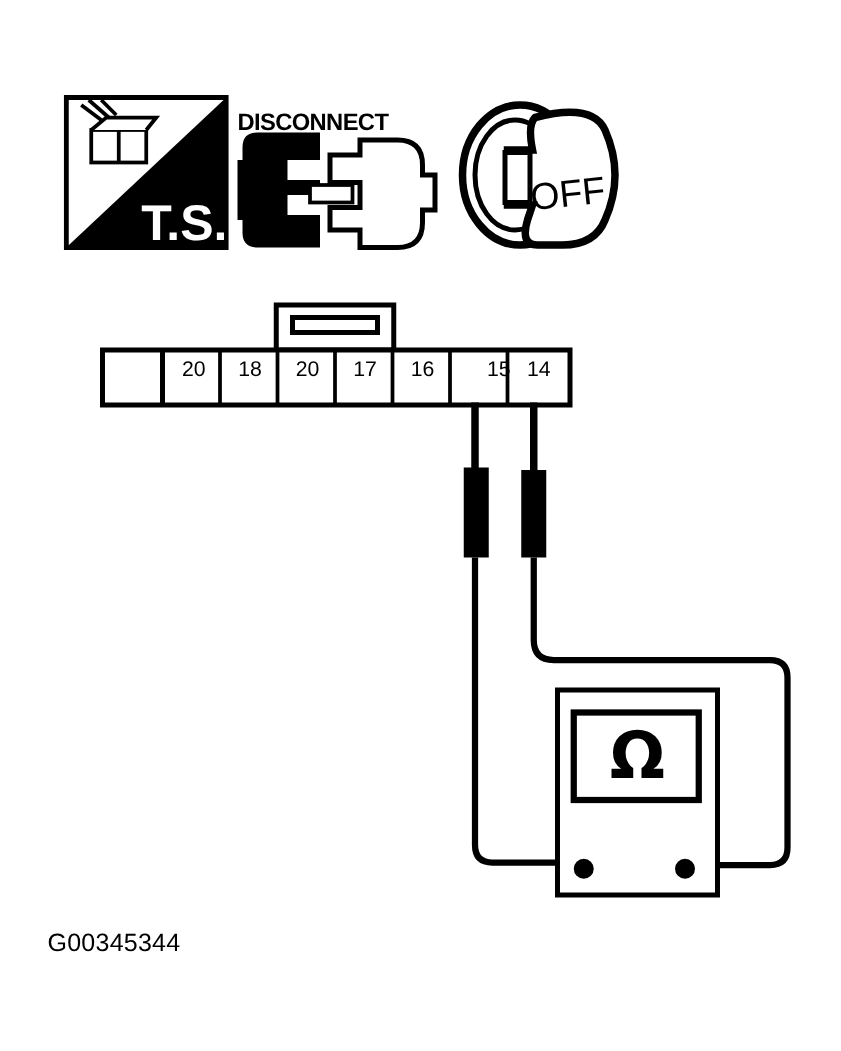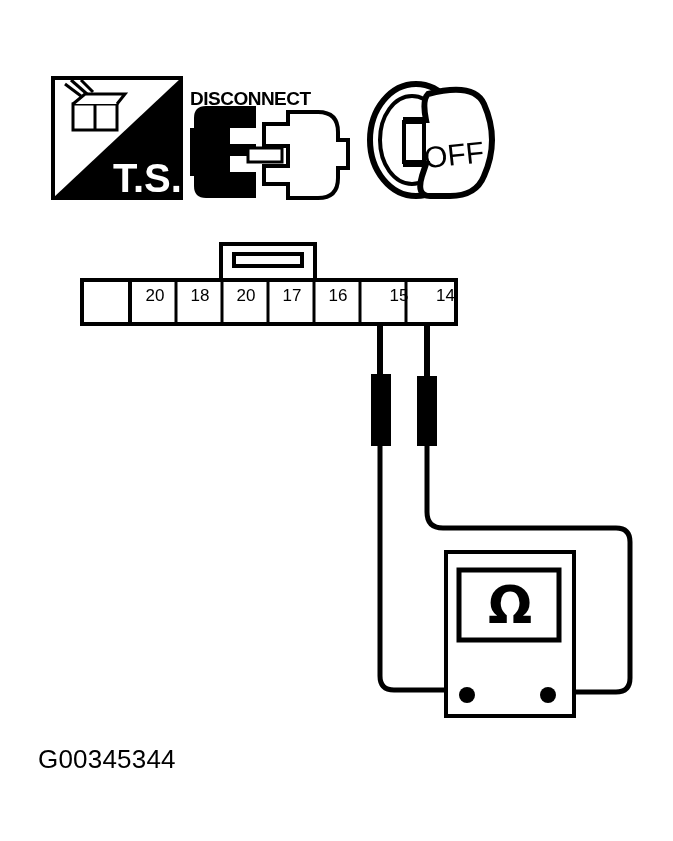--- a/index.html
+++ b/index.html
@@ -1,19 +1,19 @@
 <!DOCTYPE html>
 <html><head>
   <meta charset="utf-8">
   <style>
     html, body { margin: 0; padding: 0; background: #ffffff; }
     body { width: 673px; height: 841px; position: relative; overflow: hidden; font-family: "Liberation Sans", sans-serif; color: #000; }
     .abs { position: absolute; }
     svg { display: block; }
-    .caption { position: absolute; left: 38px; top: 744px; font-size: 26px; font-family: "Liberation Sans", sans-serif; letter-spacing: 0.2px; }
+    .caption { position: absolute; left: 38px; top: 744px; font-size: 20px; font-family: "Liberation Sans", sans-serif; letter-spacing: 0.2px; }
     .pin-label { font-family: "Liberation Sans", sans-serif; font-size: 17px; font-weight: normal; }
     .icon-text-bold { font-family: "Liberation Sans", sans-serif; font-weight: bold; }
   </style>
 </head>
 <body>
 
 <div class="abs" style="left:51px; top:76px; width:132px; height:119px;">
   <svg width="132" height="124" viewBox="0 0 132 124">
     <rect x="2" y="2" width="128" height="120" fill="#fff" stroke="#000" stroke-width="4"></rect>
     <polygon points="130,2 130,122 2,122" fill="#000"></polygon>
@@ -68,21 +68,21 @@
     <line x1="280" y1="40" x2="280" y2="84" stroke="#000" stroke-width="3"></line>
     <line x1="326" y1="40" x2="326" y2="84" stroke="#000" stroke-width="3"></line>
   </svg>
 
   <div class="pin-label abs" style="left:54px; top:46px; width:42px; text-align:center;">20</div>
   <div class="pin-label abs" style="left:98px; top:46px; width:44px; text-align:center;">18</div>
   <div class="pin-label abs" style="left:144px; top:46px; width:44px; text-align:center;">20</div>
   <div class="pin-label abs" style="left:190px; top:46px; width:44px; text-align:center;">17</div>
   <div class="pin-label abs" style="left:236px; top:46px; width:44px; text-align:center;">16</div>
   <div class="pin-label abs" style="left:282px; top:46px; width:44px; text-align:center;padding-left:15px;">15</div>
-  <div class="pin-label abs" style="left:328px; top:46px; width:46px; text-align:left;margin-left:28px;">14</div>
+  <div class="pin-label abs" style="left:328px; top:46px; width:46px; text-align:center;">14</div>
 </div>
 
 <svg class="abs" style="left:0; top:0;" width="673" height="841" viewBox="0 0 673 841">
 
   <g>
     <line x1="380" y1="322" x2="380" y2="376" stroke="#000" stroke-width="6"></line>
     <rect x="371" y="374" width="20" height="72" fill="#000"></rect>
     <path d="M380,446 L380,676 Q380,690 394,690 L466,690" fill="none" stroke="#000" stroke-width="5"></path>
   </g>
 

